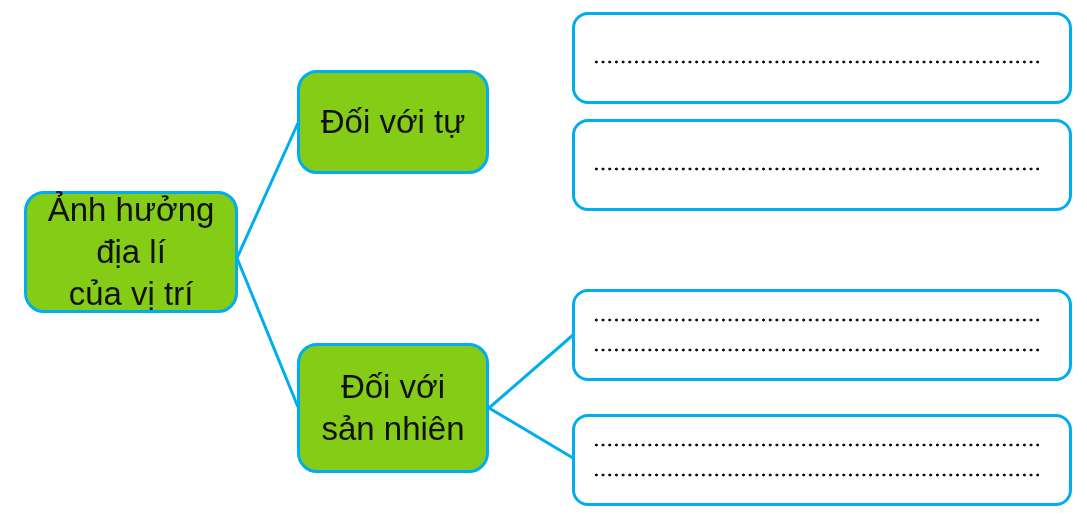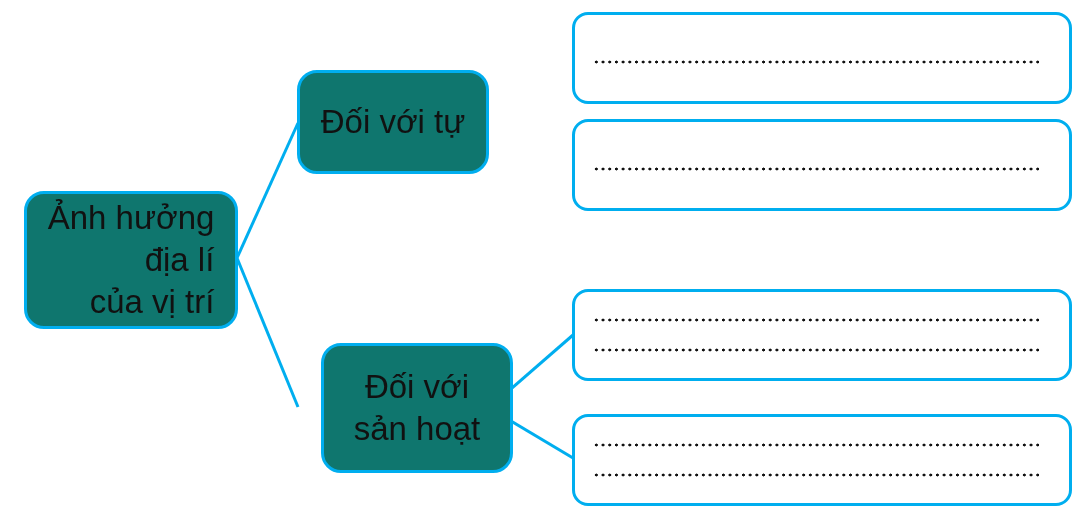--- a/index.html
+++ b/index.html
@@ -1,21 +1,21 @@
 <!DOCTYPE html>
 <html><head>
   <meta charset="utf-8">
   <style>
     html, body { margin: 0; padding: 0; background: #ffffff; }
     body { width: 1087px; height: 519px; position: relative; overflow: hidden;
            font-family: "Liberation Sans", sans-serif; }
     .connectors { position: absolute; left: 0; top: 0; width: 1087px; height: 519px; }
     .node {
       position: absolute; box-sizing: border-box;
-      border: 3px solid #00aeef; border-radius: 20px; background: #0f766e;
+      border: 3px solid #00aeef; border-radius: 20px; background: #84cc16;
       display: flex; align-items: center; justify-content: center;
       text-align: center; color: #111; font-size: 33px; line-height: 42px;
     }
     .node span { display: block; }
     .answer {
       position: absolute; box-sizing: border-box;
       border: 3px solid #00aeef; border-radius: 16px; background: #fff;
       display: flex; flex-direction: column; justify-content: center;
       padding: 0 30px 0 18px; gap: 26px;
     }
@@ -30,38 +30,38 @@
 
 <svg class="connectors" viewBox="0 0 1087 519">
   <g stroke="#00aeef" stroke-width="3" fill="none">
     <line x1="237" y1="258" x2="298" y2="123"></line>
     <line x1="237" y1="258" x2="298" y2="407"></line>
     <line x1="489" y1="408" x2="573" y2="335"></line>
     <line x1="489" y1="408" x2="573" y2="458"></line>
   </g>
 </svg>
 
-<div class="node" style="left:24px; top:191px; width:214px; height:138px;text-align:right;">
+<div class="node" style="left:24px; top:191px; width:214px; height:122px;">
   <div>
     <span>Ảnh hưởng</span>
     <span>địa lí</span>
     <span>của vị trí</span>
   </div>
 </div>
 
 <div class="node" style="left:297px; top:70px; width:192px; height:104px;">
   <div>
     <span>Đối với tự</span>
   </div>
 </div>
 
-<div class="node" style="left:297px; top:343px; width:192px; height:130px;margin-left:24px;">
+<div class="node" style="left:297px; top:343px; width:192px; height:130px;">
   <div>
     <span>Đối với</span>
-    <span>sản hoạt</span>
+    <span>sản nhiên</span>
   </div>
 </div>
 
 <div class="answer" style="left:572px; top:12px; width:500px; height:92px; padding-top:8px;">
   <div class="dots"></div>
 </div>
 
 <div class="answer" style="left:572px; top:119px; width:500px; height:92px; padding-top:8px;">
   <div class="dots"></div>
 </div>

